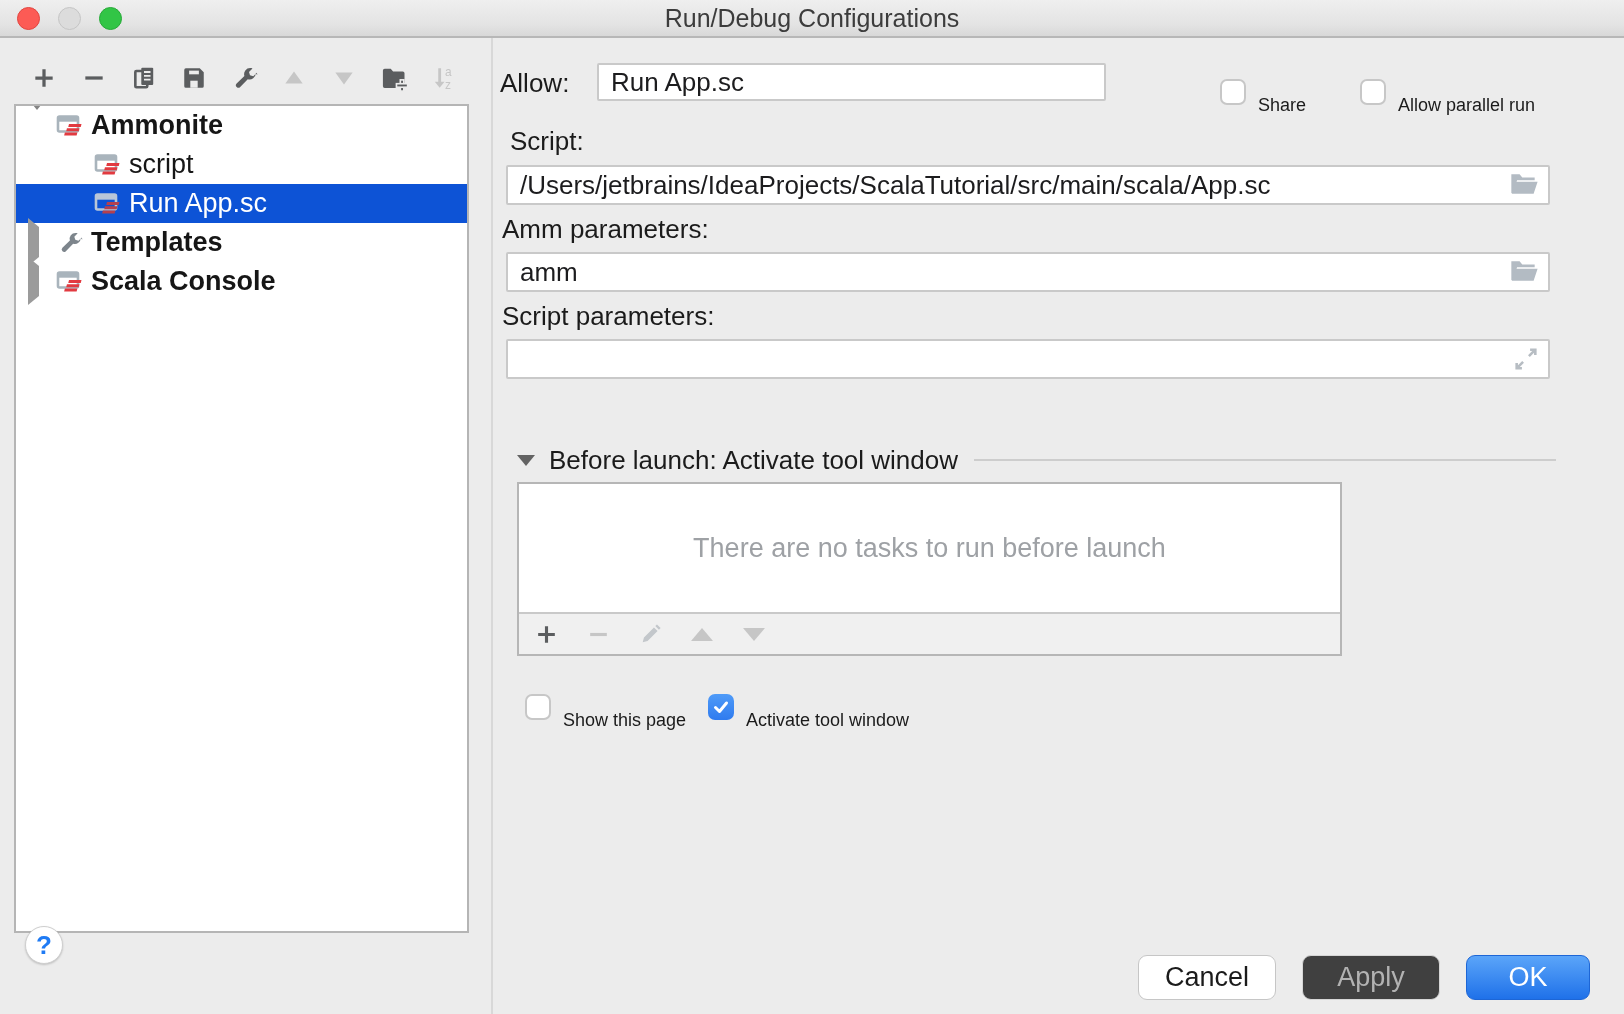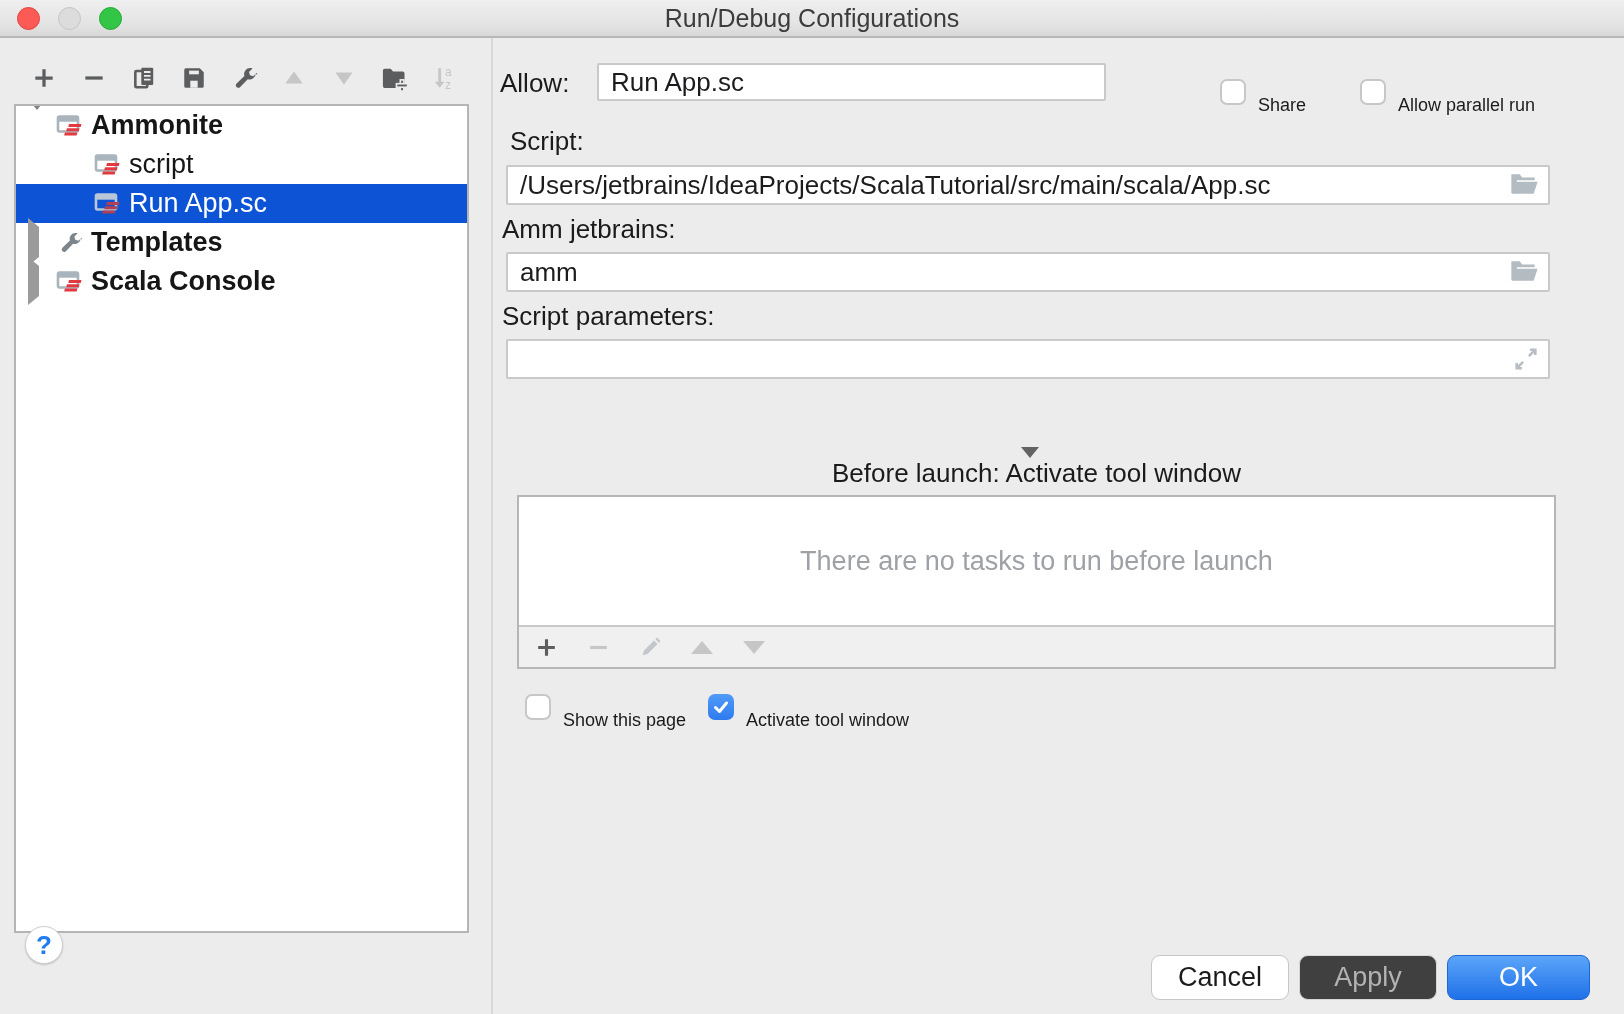--- a/index.html
+++ b/index.html
@@ -66,46 +66,46 @@
   .cbox {
     width:26px; height:26px; border:2px solid #c7c7c7; border-radius:7px; background:#fff; flex:0 0 auto;
   }
   .cbox.checked {
     background:linear-gradient(180deg,#4f9bf8,#2f7bef); border:none;
     display:flex; align-items:center; justify-content:center;
   }
   .cb-label { margin-left:12px; font-size:18px; color:#1b1b1b; white-space:nowrap;margin-top:28px; }
 
   
-  .bl-header { position:absolute; left:517px; top:447px; width:1039px; height:26px; display:flex; align-items:center;flex-direction:column; }
+  .bl-header { position:absolute; left:517px; top:447px; width:1039px; height:26px; display:flex; align-items:center; }
   .bl-tri { width:0; height:0; border-left:9px solid transparent; border-right:9px solid transparent; border-top:11px solid #636363; margin-right:14px; }
   .bl-title { font-size:26px; color:#1b1b1b; white-space:nowrap; }
   .bl-line { flex:1; height:0; border-top:2px solid #cdcdcd; margin-left:16px; }
 
-  .tasks-box { position:absolute; left:517px; top:482px; width:1039px; border:2px solid #b6b6b6; background:#fff;margin-top:13px; }
+  .tasks-box { position:absolute; left:517px; top:482px; width:825px; border:2px solid #b6b6b6; background:#fff; }
   .tasks-empty { height:128px; display:flex; align-items:center; justify-content:center; font-size:27px; color:#9ea1a5; }
   .tasks-toolbar { height:42px; background:#f0f0f0; border-top:2px solid #c9c9c9; display:flex; align-items:center; padding-left:14px; gap:26px; }
   .tasks-toolbar .tbtn { width:26px; height:26px; }
   .tri-up-sm { width:0; height:0; border-left:11px solid transparent; border-right:11px solid transparent; border-bottom:13px solid currentColor; }
   .tri-down-sm { width:0; height:0; border-left:11px solid transparent; border-right:11px solid transparent; border-top:13px solid currentColor; }
 
   
   .help-btn {
     position:absolute; left:25px; top:926px; width:38px; height:38px; border-radius:50%;
     background:#fff; border:1px solid #cfcfcf; box-shadow:0 1px 2px rgba(0,0,0,.18);
     color:#1f7bf4; font-size:26px; font-weight:bold; text-align:center; line-height:36px;
   }
-  .buttons { position:absolute; top:955px; right:34px; display:flex; gap:10px;padding-left:28px; }
+  .buttons { position:absolute; top:955px; right:34px; display:flex; gap:26px;padding-left:28px; }
   .btn {
     height:45px; border-radius:9px; font-size:27px; display:flex; align-items:center; justify-content:center;
     font-family:"Liberation Sans","DejaVu Sans",sans-serif;
   }
   .btn.cancel { width:138px; background:#ffffff; border:1px solid #c6c6c6; color:#1b1b1b; }
   .btn.apply  { width:138px; background:#404040; border:1px solid #d6d6d6; color:#b2b2b2; }
-  .btn.ok     { width:143px; background:linear-gradient(180deg,#5ba5f9,#1f71e9); border:1px solid #1d66d6; color:#ffffff; }
+  .btn.ok     { width:124px; background:linear-gradient(180deg,#5ba5f9,#1f71e9); border:1px solid #1d66d6; color:#ffffff; }
 </style>
 </head>
 <body>
 
 <div class="window">
 
   <div class="titlebar">
     <div class="title">Run/Debug Configurations</div>
     <div class="traffic">
       <span class="light red"></span>
@@ -256,21 +256,21 @@
   <div class="field-wrap" style="left:506px; top:165px; width:1044px; height:40px;">
     <input class="txt" value="/Users/jetbrains/IdeaProjects/ScalaTutorial/src/main/scala/App.sc" style="">
     <span class="field-icon">
       <svg width="32" height="28" viewBox="0 0 24 20">
         <path fill="currentColor" d="M2.5 2h6.2l2 2.3H20v2.2H6.8L3.9 16H2.5z"></path>
         <path fill="currentColor" d="M5.3 7.6H22.2L19.2 16.6H2.8z"></path>
       </svg>
     </span>
   </div>
 
-  <div class="flabel" style="left:502px; top:214px;">Amm jetbrains:</div>
+  <div class="flabel" style="left:502px; top:214px;">Amm parameters:</div>
   <div class="field-wrap" style="left:506px; top:252px; width:1044px; height:40px;">
     <input class="txt" value="amm" style="">
     <span class="field-icon">
       <svg width="32" height="28" viewBox="0 0 24 20">
         <path fill="currentColor" d="M2.5 2h6.2l2 2.3H20v2.2H6.8L3.9 16H2.5z"></path>
         <path fill="currentColor" d="M5.3 7.6H22.2L19.2 16.6H2.8z"></path>
       </svg>
     </span>
   </div>
 

